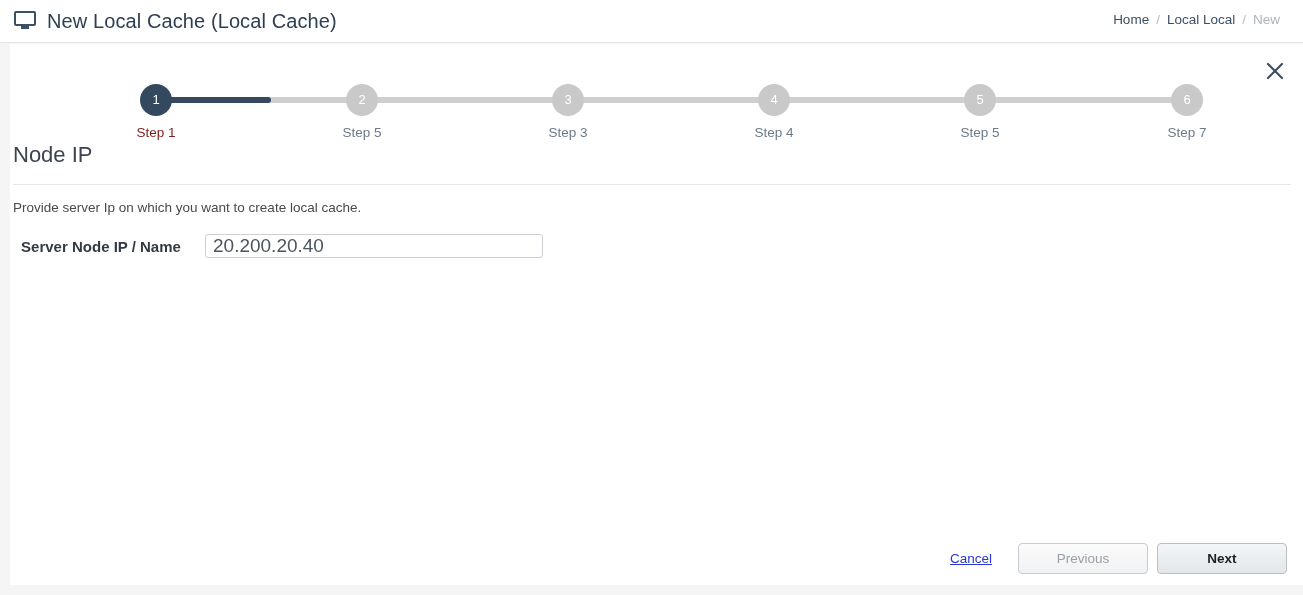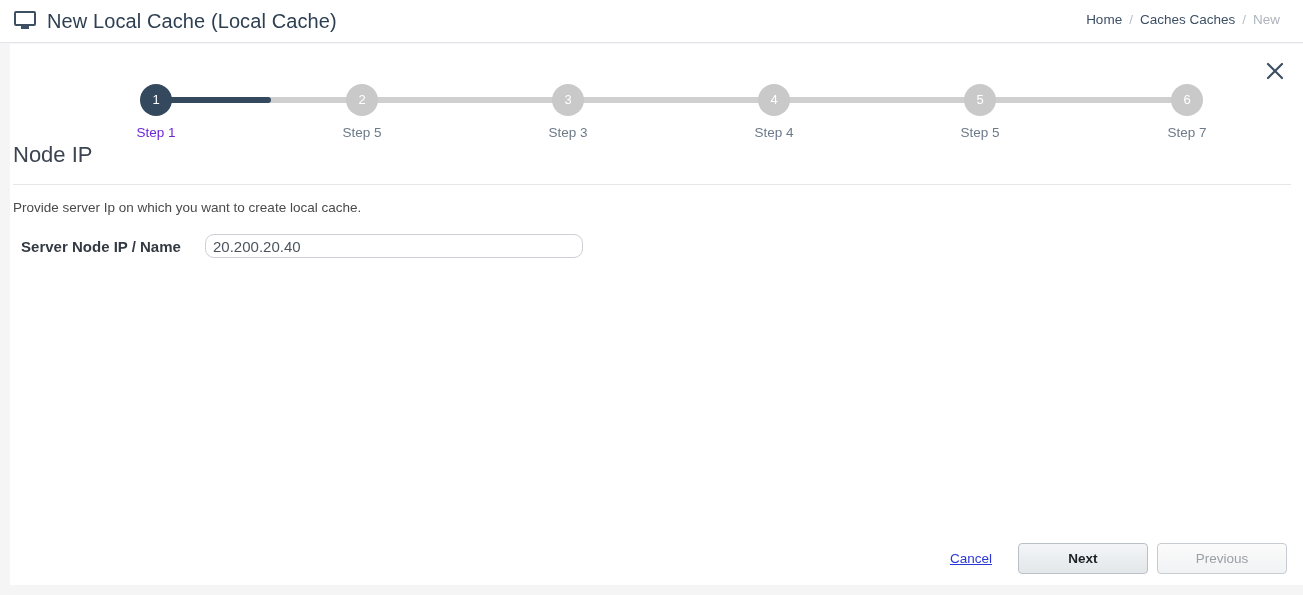--- a/index.html
+++ b/index.html
@@ -129,21 +129,21 @@
     z-index: 2;
   }
   .step-node.active .step-circle {
     background: #34495e;
   }
   .step-label {
     margin-top: 9px;
     font-size: 13.5px;
     color: #6c7a89;
   }
-  .step-node.active .step-label { color: #6d28d9; }
+  .step-node.active .step-label { color: #7f1d1d; }
 
   
   .section-heading {
     position: absolute;
     left: 3px; top: 98px;
     font-size: 22px;
     color: #3d4451;
     font-weight: 400;
   }
   .divider {
@@ -168,26 +168,26 @@
   }
   .form-label {
     width: 195px;
     text-align: center;
     font-size: 15px;
     font-weight: bold;
     color: #333a42;
     padding-right: 13px;
   }
   .form-input {
-    width: 378px;
+    width: 338px;
     height: 24px;
     border: 1px solid #ccd0d4;
-    border-radius: 9px;
+    border-radius: 3px;
     padding: 2px 7px;
-    font-size: 15px;
+    font-size: 19px;
     color: #4c5560;
     font-family: "Liberation Sans", sans-serif;
     background: #ffffff;
     outline: none;
   }
 
   
   .actions {
     position: absolute;
     right: 16px;
@@ -233,21 +233,21 @@
     <span class="monitor-icon">
       <span class="screen"></span>
       <span class="stand"></span>
     </span>
     <span class="page-title">New Local Cache (Local Cache)</span>
   </div>
 
   <div class="breadcrumb">
     <span class="crumb">Home</span>
     <span class="sep">/</span>
-    <span class="crumb">Caches Caches</span>
+    <span class="crumb">Local Local</span>
     <span class="sep">/</span>
     <span class="crumb current">New</span>
   </div>
 </div>
 
 <div class="panel">
 
   <div class="close-btn">
     <svg width="20" height="20" viewBox="0 0 20 20" aria-hidden="true">
       <line x1="3" y1="3" x2="17" y2="17" stroke="#3d4f63" stroke-width="2.2" stroke-linecap="round"></line>
@@ -295,17 +295,17 @@
   <div class="divider"></div>
   <div class="description">Provide server Ip on which you want to create local cache.</div>
 
   <div class="form-row">
     <div class="form-label">Server Node IP / Name</div>
     <input class="form-input" type="text" value="20.200.20.40" style="">
   </div>
 
   <div class="actions">
     <span class="cancel-link">Cancel</span>
+    <button class="btn disabled">Previous</button>
     <button class="btn primary">Next</button>
-    <button class="btn disabled">Previous</button>
   </div>
 
 </div>
 
 </body></html>

